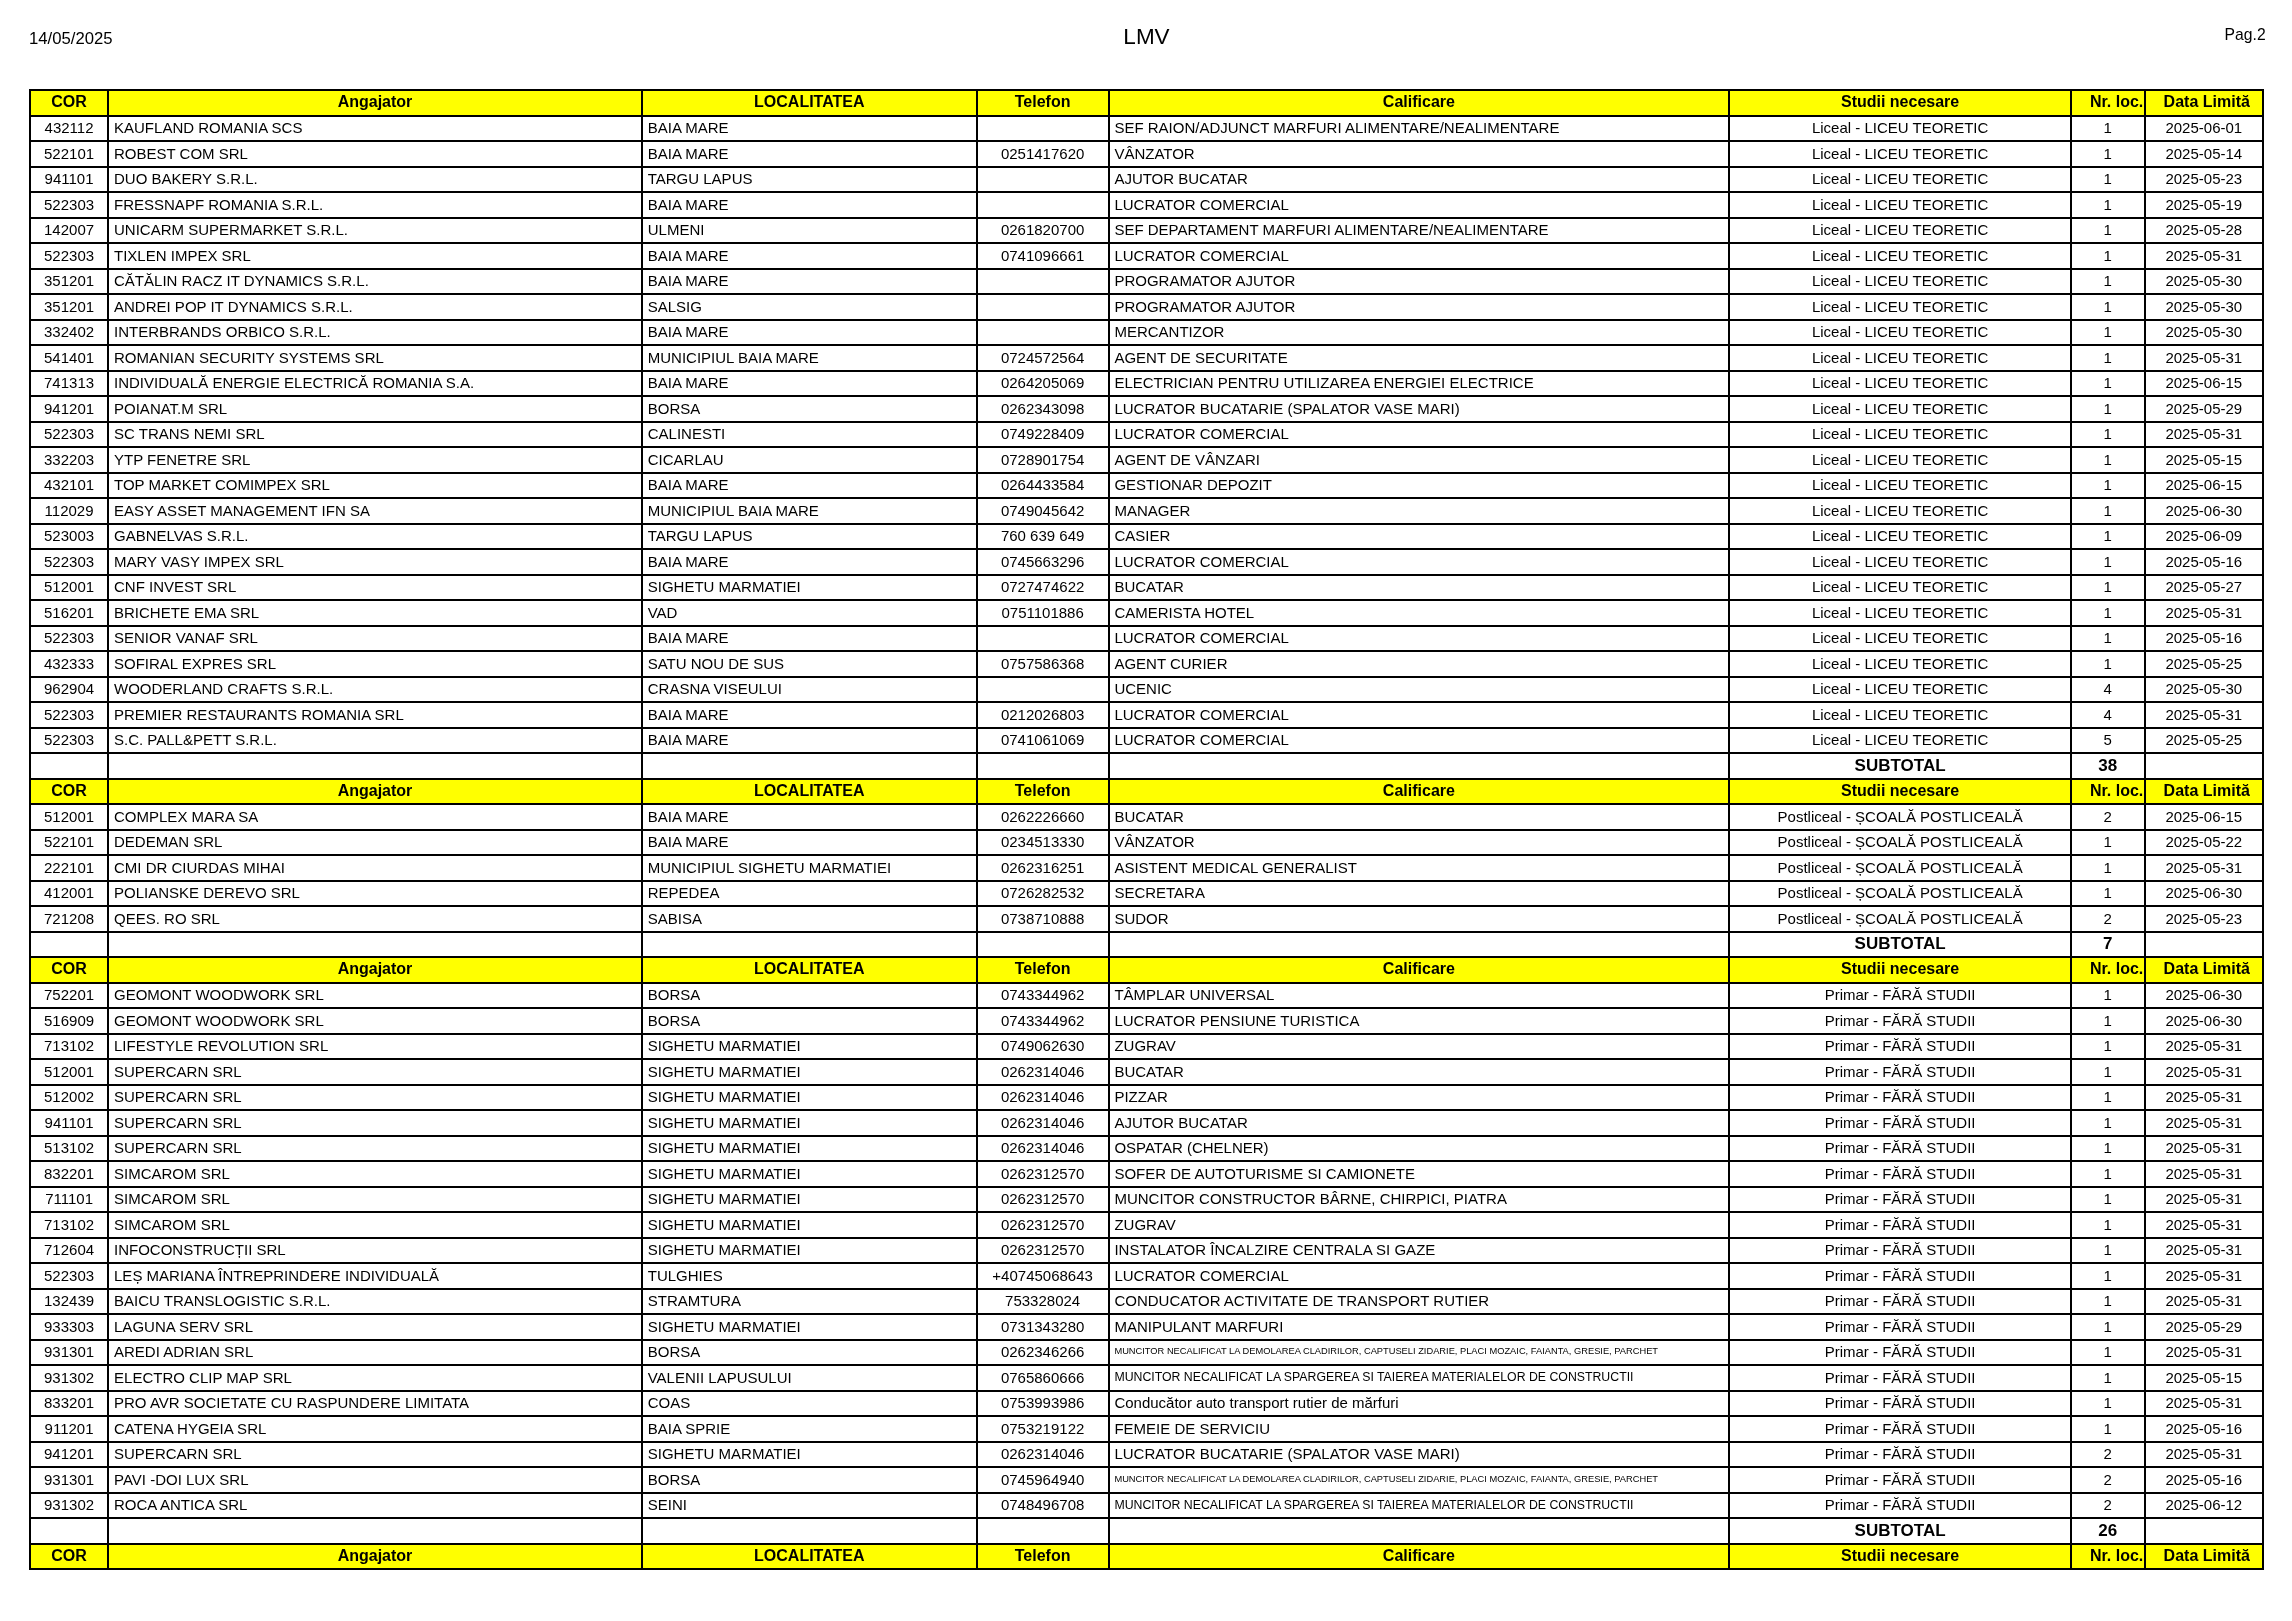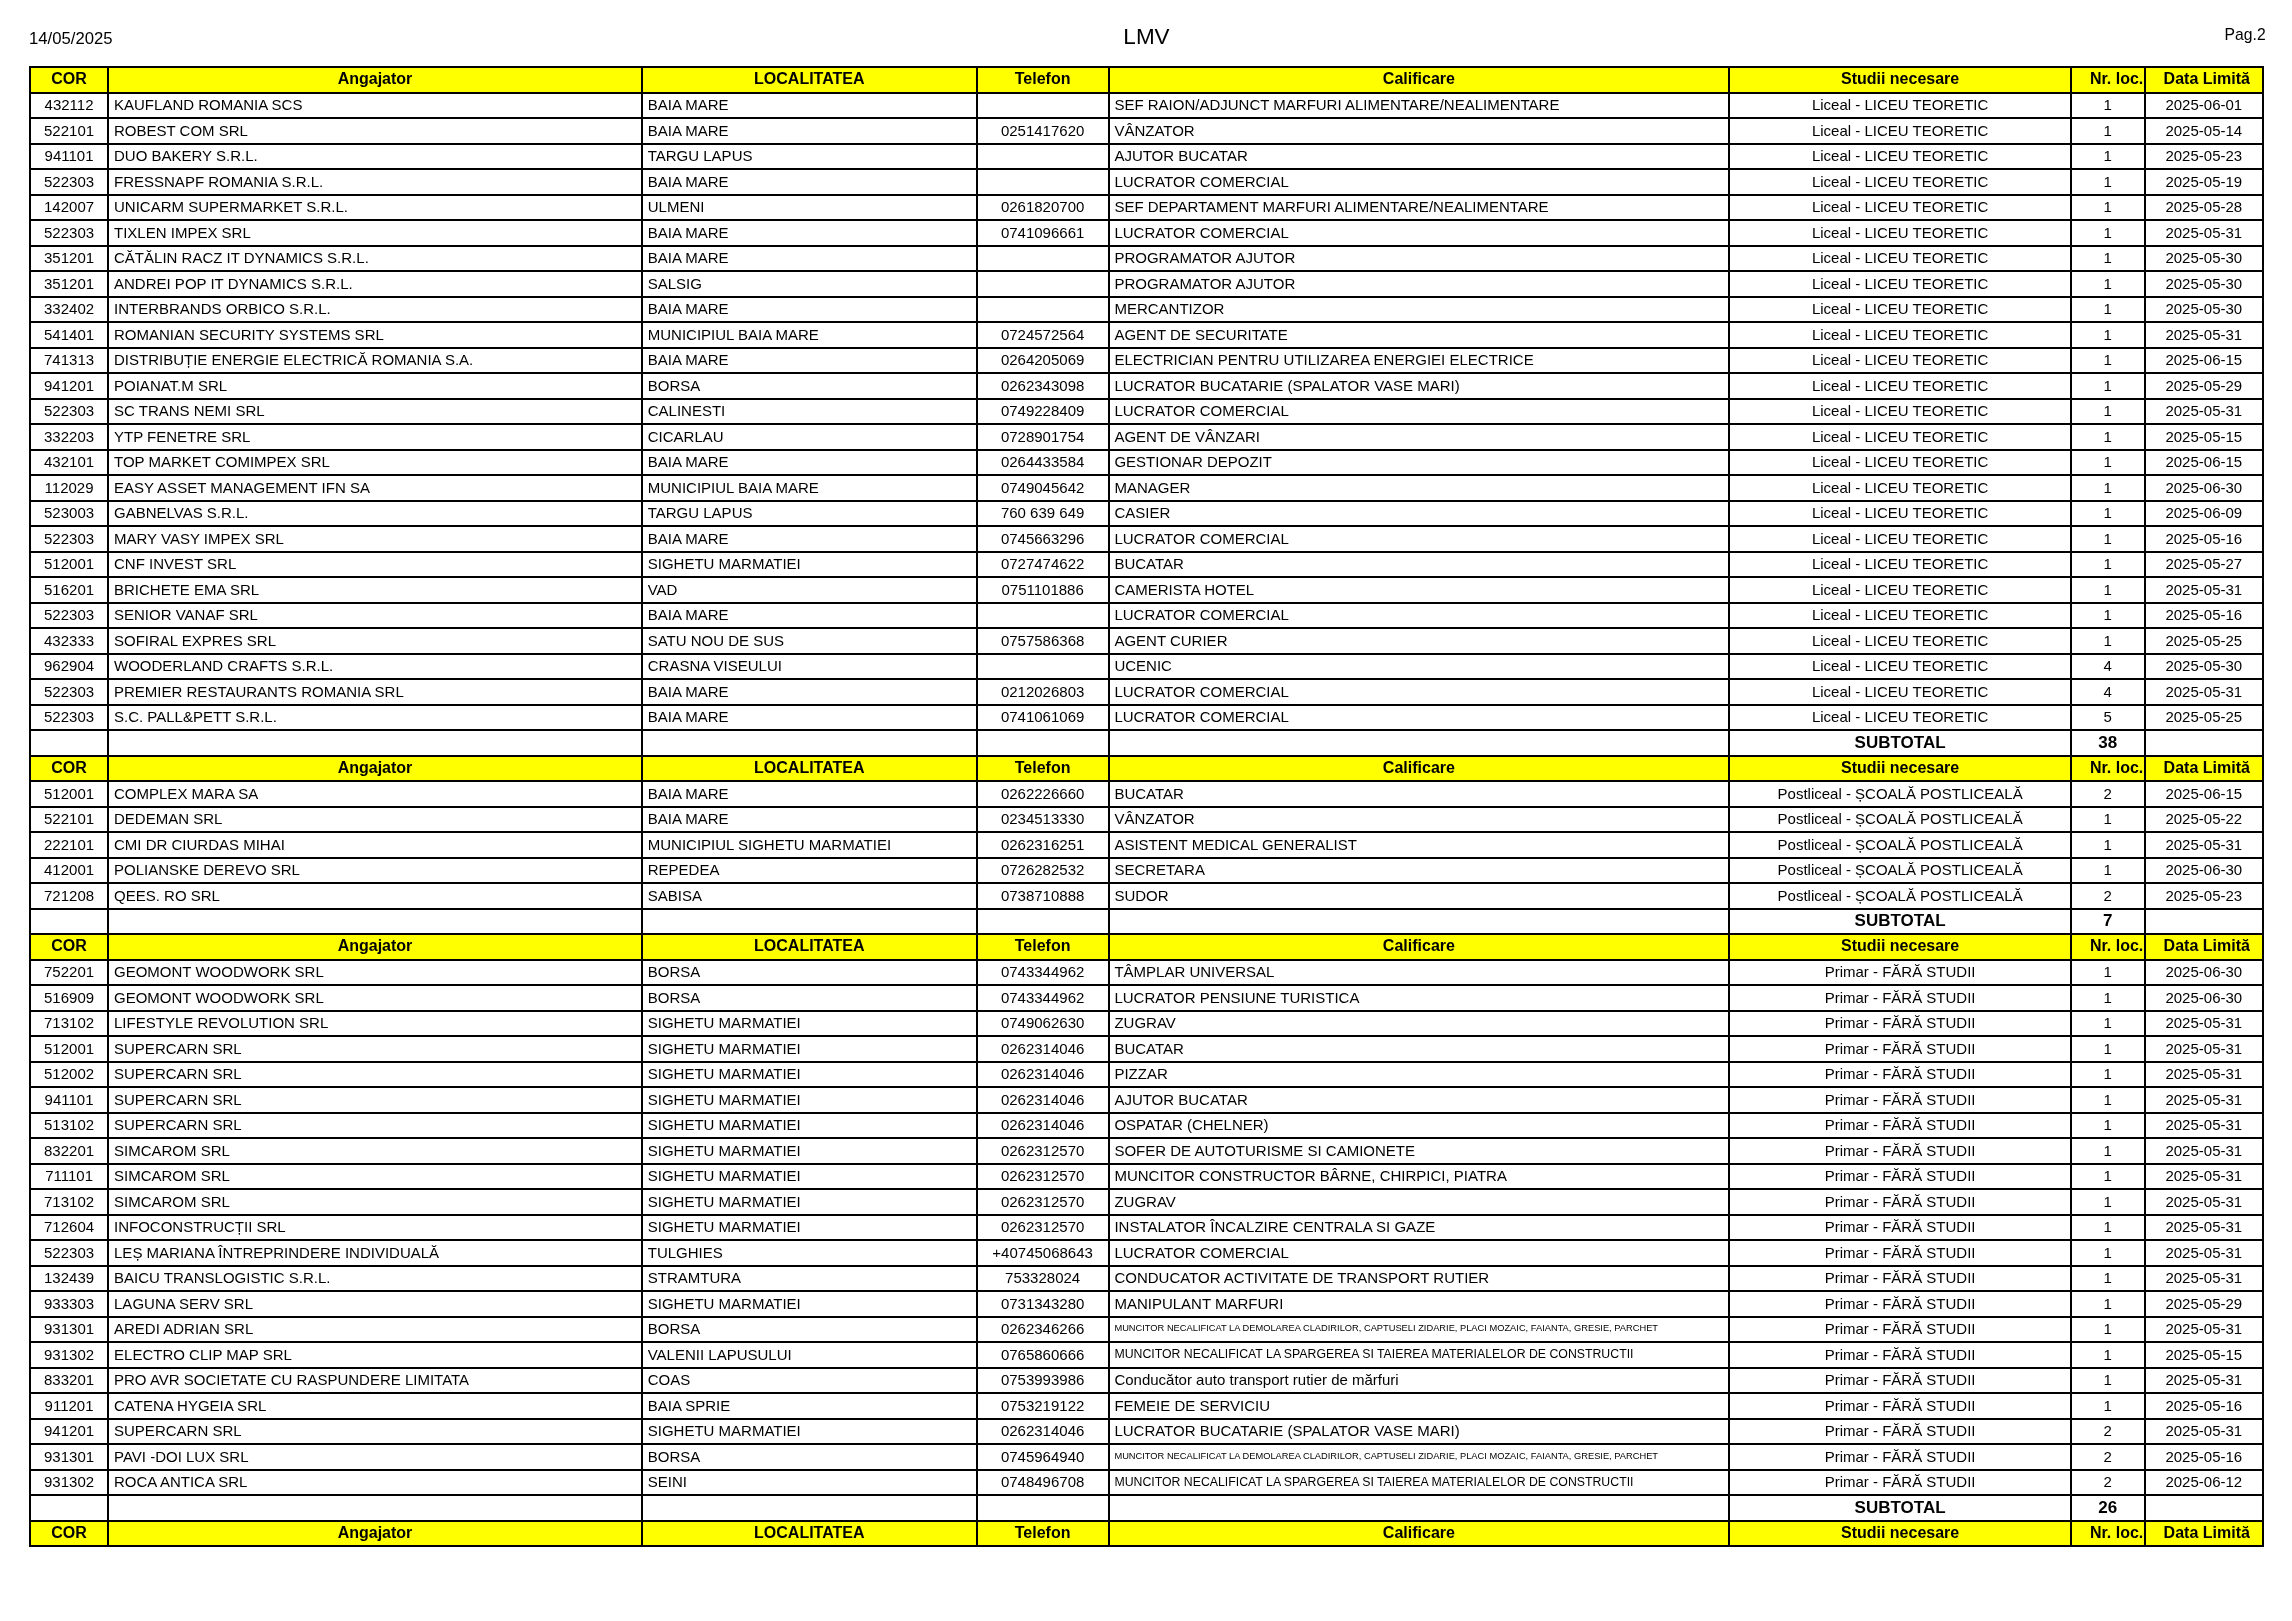--- a/index.html
+++ b/index.html
@@ -1,21 +1,21 @@
 <!DOCTYPE html>
 <html><head>
 <meta charset="utf-8">
 <style>
   html,body{margin:0;padding:0;}
   body{
     width:2293px;height:1621px;background:#ffffff;position:relative;
     font-family:"Liberation Sans", sans-serif;color:#000;
     -webkit-font-smoothing:antialiased;
   }
-  .topbar{position:relative;height:66px;}
+  .topbar{position:relative;height:89px;}
   .doc-date{position:absolute;left:29px;top:29px;font-size:16.7px;}
   .doc-title{position:absolute;left:50%;top:23.5px;transform:translateX(-50%);font-size:22.5px;}
   .doc-page{position:absolute;right:27.4px;top:25.5px;font-size:15.7px;}
 
   table{
     margin-left:29px;width:2235px;border-collapse:collapse;table-layout:fixed;
     border:2.9px solid #000;
   }
   td,th{
     border:2px solid #000;height:23.5px;padding:0 4.9px;
@@ -164,21 +164,21 @@
         <td class="col-angajator">ROMANIAN SECURITY SYSTEMS SRL</td>
         <td class="col-localitatea">MUNICIPIUL BAIA MARE</td>
         <td class="col-telefon">0724572564</td>
         <td class="col-calificare">AGENT DE SECURITATE</td>
         <td class="col-studii">Liceal - LICEU TEORETIC</td>
         <td class="col-nr_loc">1</td>
         <td class="col-data_limita">2025-05-31</td>
       </tr>
       <tr>
         <td class="col-cor">741313</td>
-        <td class="col-angajator">DISTRIBUȚIE ENERGIE ELECTRICĂ ROMANIA S.A.</td>
+        <td class="col-angajator">INDIVIDUALĂ ENERGIE ELECTRICĂ ROMANIA S.A.</td>
         <td class="col-localitatea">BAIA MARE</td>
         <td class="col-telefon">0264205069</td>
         <td class="col-calificare">ELECTRICIAN PENTRU UTILIZAREA ENERGIEI ELECTRICE</td>
         <td class="col-studii">Liceal - LICEU TEORETIC</td>
         <td class="col-nr_loc">1</td>
         <td class="col-data_limita">2025-06-15</td>
       </tr>
       <tr>
         <td class="col-cor">941201</td>
         <td class="col-angajator">POIANAT.M SRL</td>

